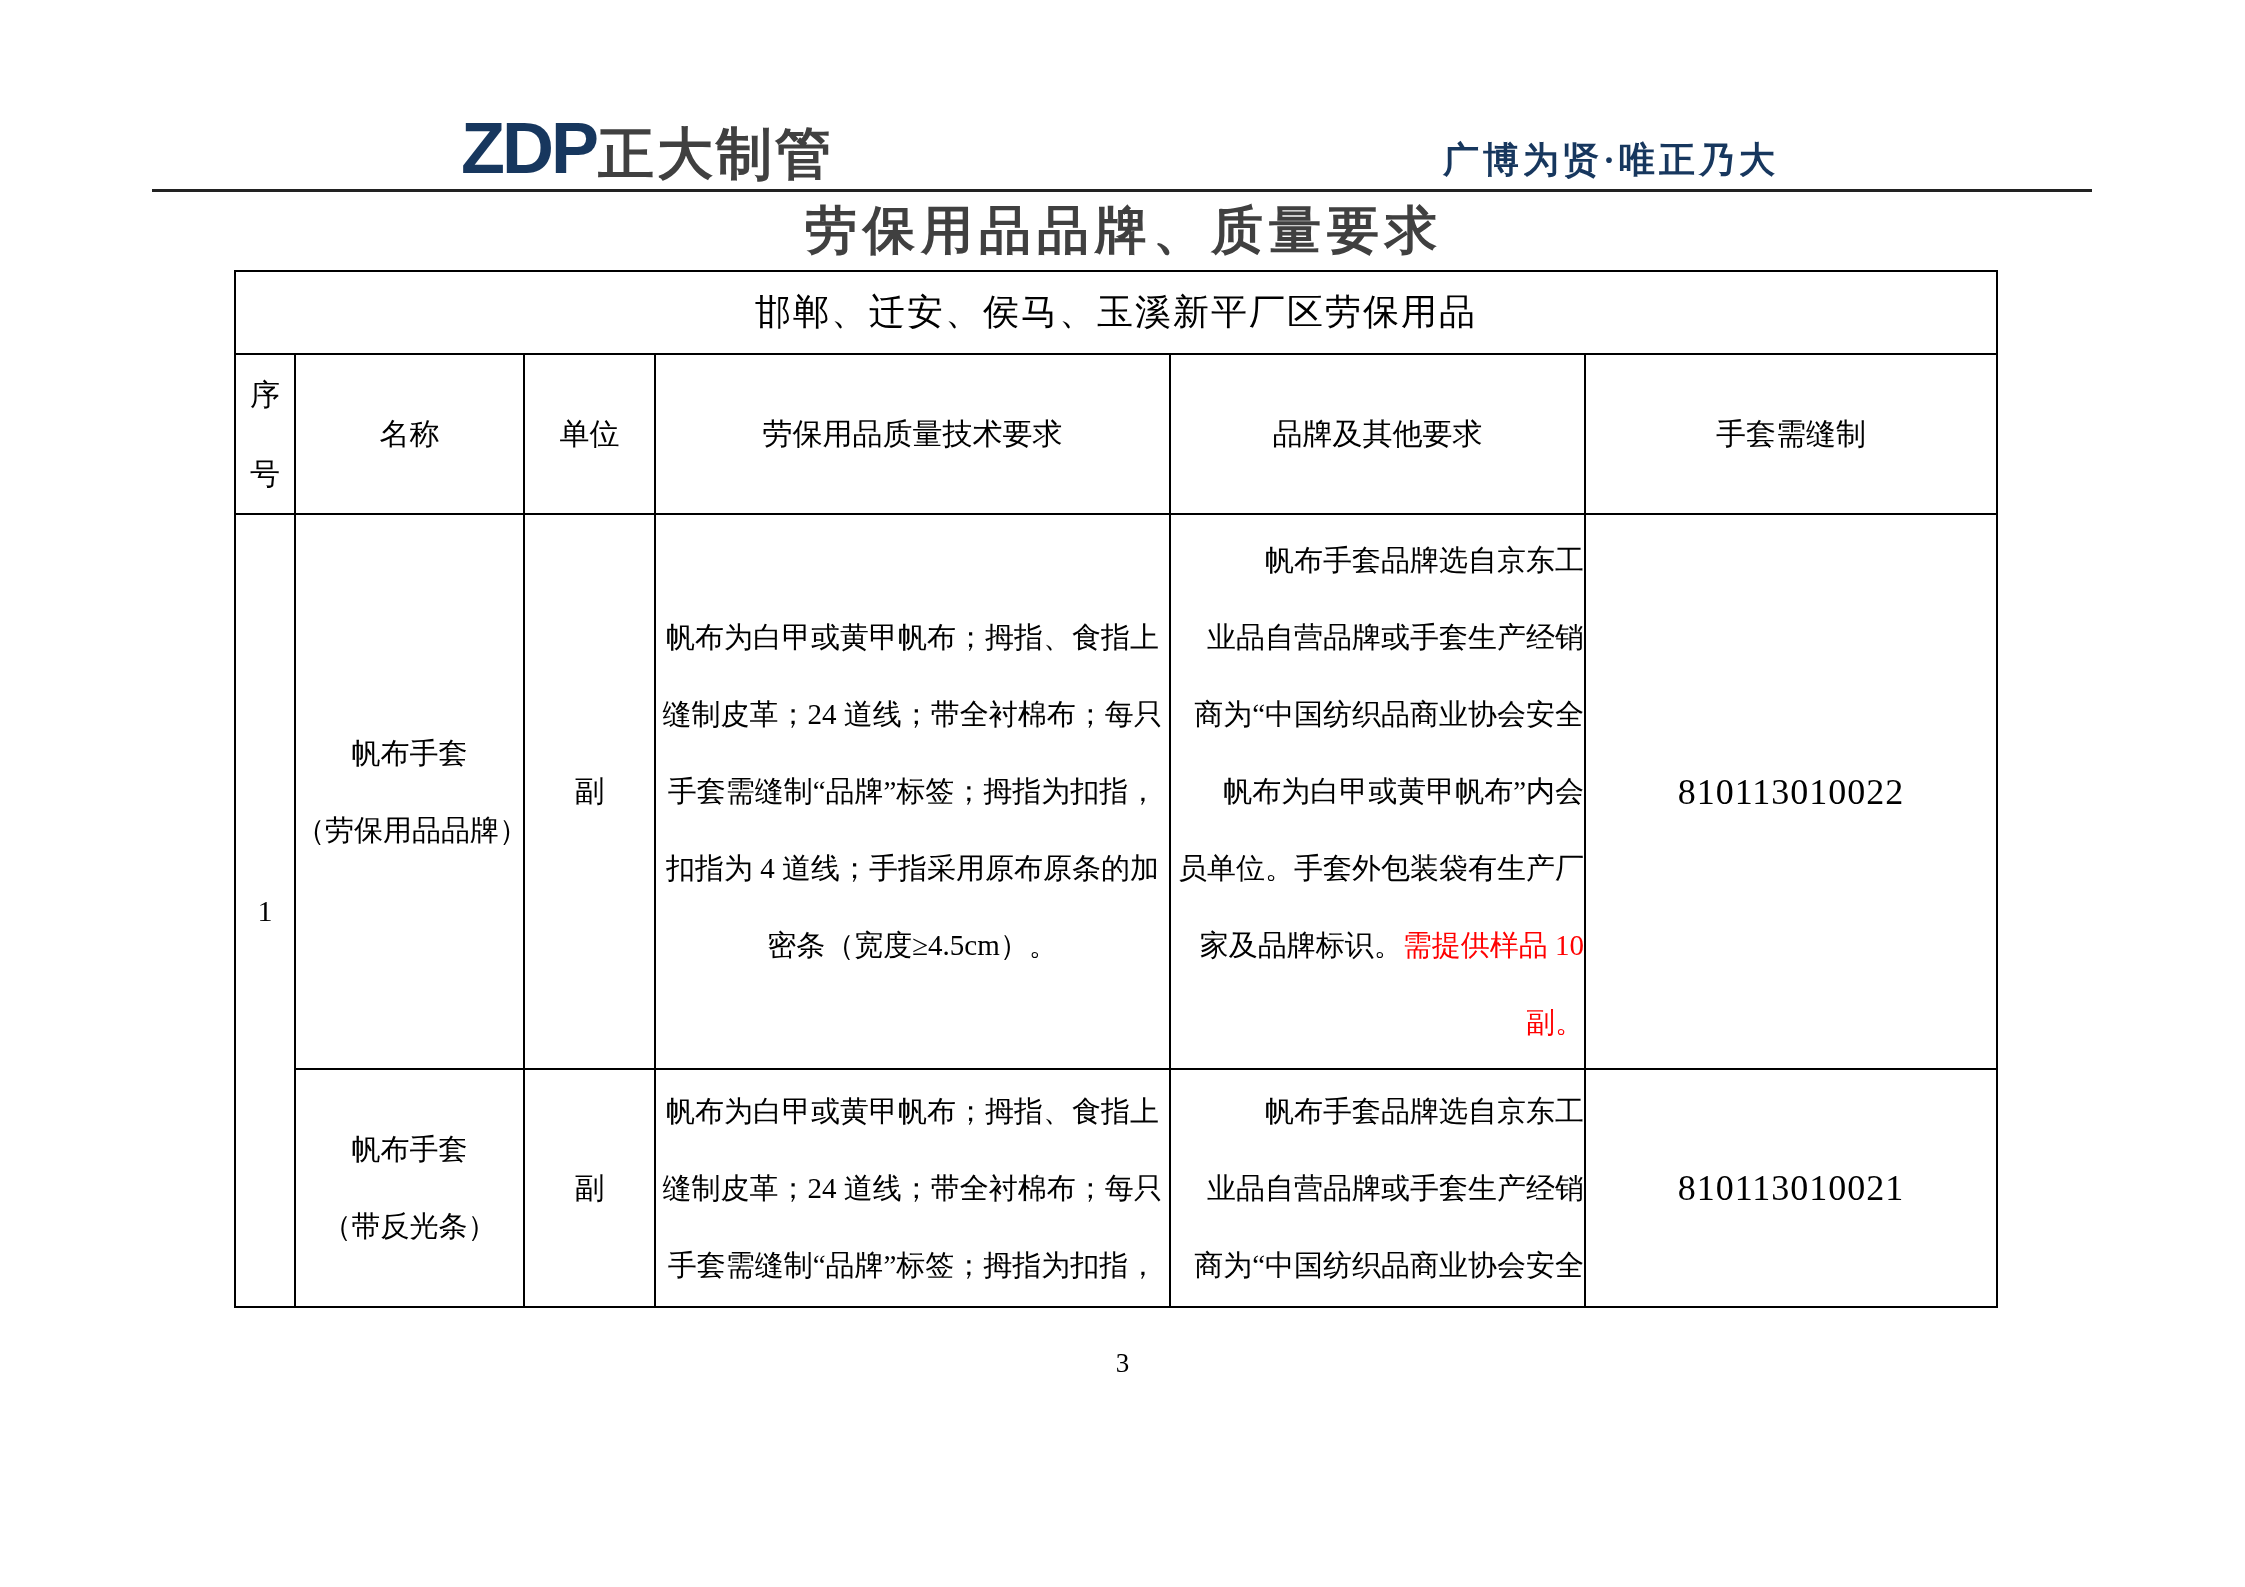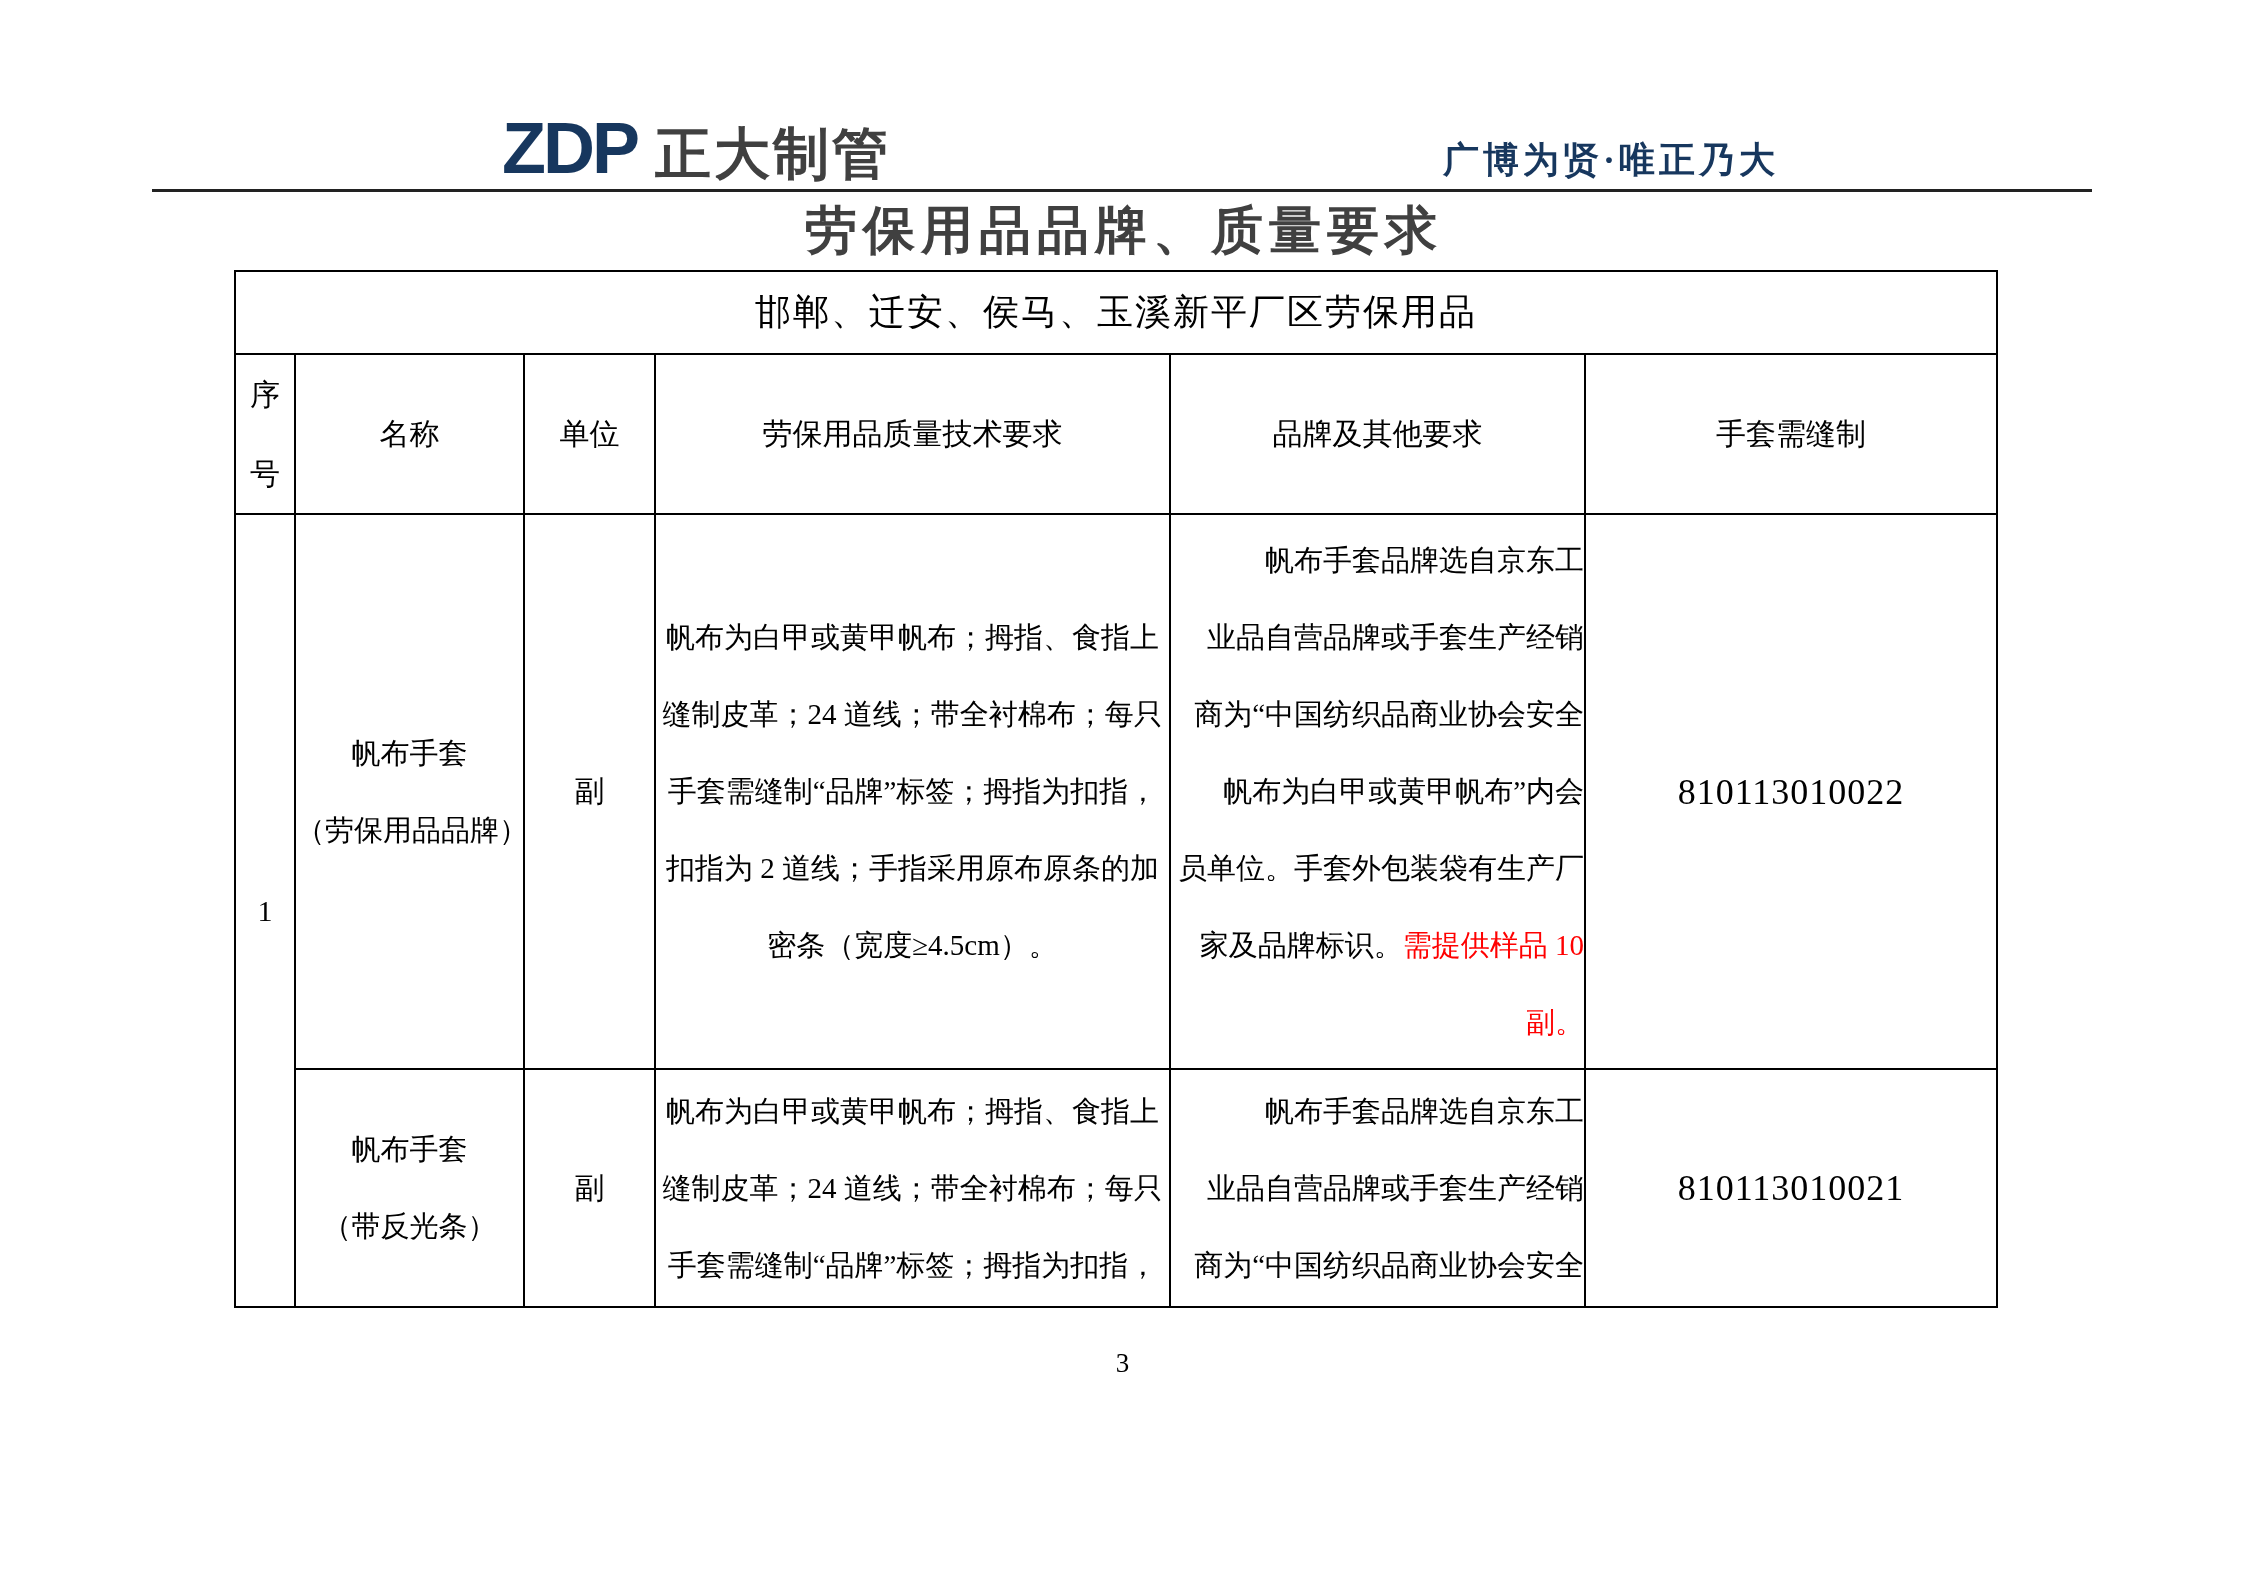--- a/index.html
+++ b/index.html
@@ -2,21 +2,21 @@
 <html><head>
 <meta charset="utf-8">
 <style>
   html,body{margin:0;padding:0;}
   body{
     width:2245px;height:1587px;background:#ffffff;position:relative;
     font-family:"Liberation Serif","DejaVu Serif",serif;color:#000;
     overflow:hidden;
   }
   
-  .logo{position:absolute;left:502px;top:112px;display:flex;align-items:baseline;gap:18px;white-space:nowrap;}
+  .logo{position:absolute;left:461px;top:112px;display:flex;align-items:baseline;gap:2px;white-space:nowrap;}
   .logo-zdp{
     font-family:"Liberation Sans","DejaVu Sans",sans-serif;
     font-weight:900;font-size:72px;line-height:72px;letter-spacing:-3px;
     color:#17375e;font-style:normal;
   }
   .logo-name{
     font-family:"Liberation Sans","DejaVu Sans",sans-serif;
     font-weight:700;font-size:56px;line-height:56px;letter-spacing:3px;color:#404040;
   }
   .slogan{
@@ -102,21 +102,21 @@
       <td class="c-seq" rowspan="2">1</td>
       <td class="c-name">
           <div class="tline"><span>帆布手套</span></div>
           <div class="tline"><span>（劳保用品品牌）</span></div>
         </td>
       <td class="c-unit">副</td>
       <td class="c-tech">
           <div class="tline"><span>帆布为白甲或黄甲帆布；拇指、食指上</span></div>
           <div class="tline"><span>缝制皮革；24 道线；带全衬棉布；每只</span></div>
           <div class="tline"><span>手套需缝制“品牌”标签；拇指为扣指，</span></div>
-          <div class="tline"><span>扣指为 2 道线；手指采用原布原条的加</span></div>
+          <div class="tline"><span>扣指为 4 道线；手指采用原布原条的加</span></div>
           <div class="tline"><span>密条（宽度≥4.5cm）。</span></div>
         </td>
       <td class="c-brand">
           <div class="tline"><span>帆布手套品牌选自京东工</span></div>
           <div class="tline"><span>业品自营品牌或手套生产经销</span></div>
           <div class="tline"><span>商为“中国纺织品商业协会安全</span></div>
           <div class="tline"><span>帆布为白甲或黄甲帆布”内会</span></div>
           <div class="tline"><span>员单位。手套外包装袋有生产厂</span></div>
           <div class="tline"><span>家及品牌标识。</span><span class="red">需提供样品 10</span></div>
           <div class="tline"><span class="red">副。</span></div>

